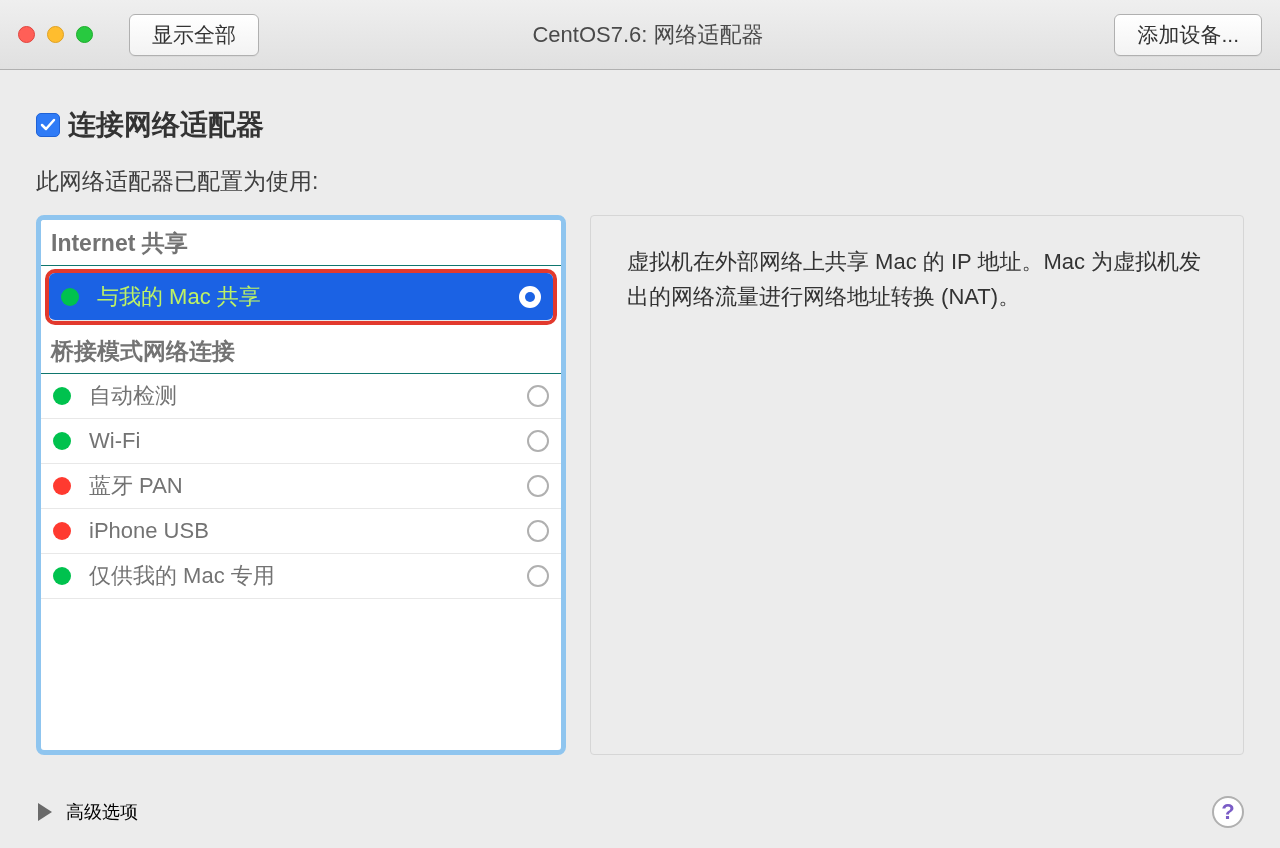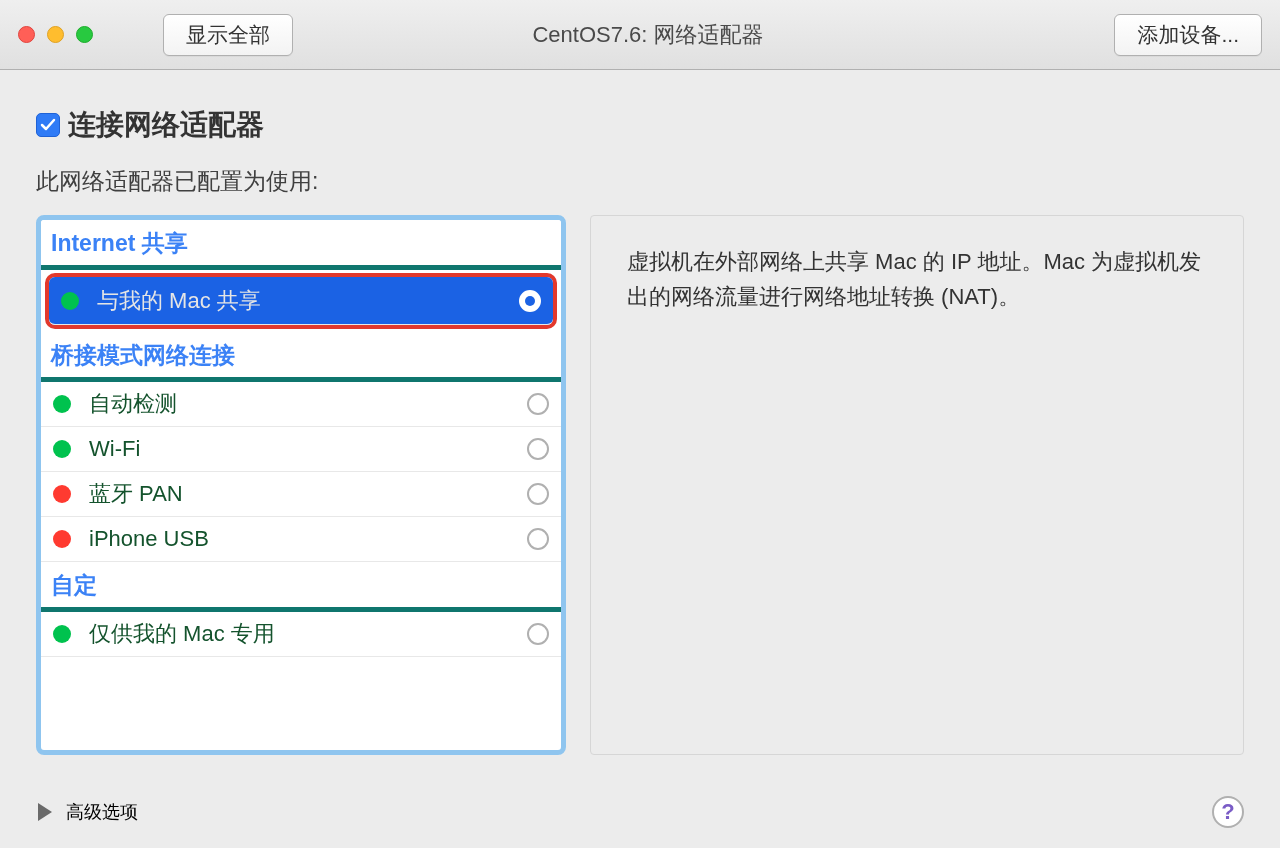--- a/index.html
+++ b/index.html
@@ -41,21 +41,21 @@
 .btn {
   background: linear-gradient(to bottom, #ffffff, #f3f3f3);
   border: 1px solid #b0b0b0;
   border-radius: 6px;
   font-size: 21px;
   padding: 6px 22px;
   color: #333;
   cursor: default;
   box-shadow: 0 1px 0 rgba(0,0,0,0.04);
 }
-.show-all { margin-left: 70px; }
+.show-all { margin-left: 36px; }
 .title-center {
   position: absolute;
   left: 16px; right: 0;
   text-align: center;
   font-size: 22px;
   font-weight: 500;
   color: #4a4a4a;
   pointer-events: none;
 }
 .add-device {
@@ -105,54 +105,54 @@
   border-radius: 8px;
   background: #ffffff;
   overflow: hidden;
 }
 .list-inner {
   width: 100%;
 }
 .group-header {
   font-size: 23px;
   font-weight: 600;
-  color: #3b82f6;
+  color: #737373;
   padding: 8px 10px 6px 10px;
-  border-bottom: 5px solid #0f766e;
+  border-bottom: 1px solid #0f766e;
   background: #fff;
 }
 .row {
   display: flex;
   align-items: center;
   height: 45px;
   padding: 0 12px 0 12px;
   border-bottom: 1px solid #e8e8e8;
   background: #fff;
 }
 .row .dot {
   width: 18px; height: 18px; border-radius: 50%;
   margin-right: 18px;
   flex-shrink: 0;
 }
 .dot-green { background: #00c24e; }
 .dot-red   { background: #ff3a30; }
 .row .row-label {
   font-size: 22px;
-  color: #14532d;
+  color: #737373;
   flex: 1;
 }
 .row .radio {
   width: 22px; height: 22px; border-radius: 50%;
   border: 2px solid #b0b0b0;
   background: #fff;
 }
 .row.selected {
   background: #1b62e4;
 }
-.row.selected .row-label { color: #e5e5e5; }
+.row.selected .row-label { color: #bef264; }
 .row.selected .radio {
   border: 2px solid #fff;
   background: #fff;
   display: flex; align-items: center; justify-content: center;
 }
 .row.selected .radio::after {
   content: "";
   width: 10px; height: 10px; border-radius: 50%; background: #1b62e4;
 }
 .highlight-wrap {
@@ -268,21 +268,20 @@
             <div class="row-label">蓝牙 PAN</div>
             <div class="radio"></div>
           </div>
 
           <div class="row">
             <div class="dot dot-red"></div>
             <div class="row-label">iPhone USB</div>
             <div class="radio"></div>
           </div>
 
-          <div class="group-header">自定</div>
 
           <div class="row">
             <div class="dot dot-green"></div>
             <div class="row-label">仅供我的 Mac 专用</div>
             <div class="radio"></div>
           </div>
 
         </div>
       </div>
 

